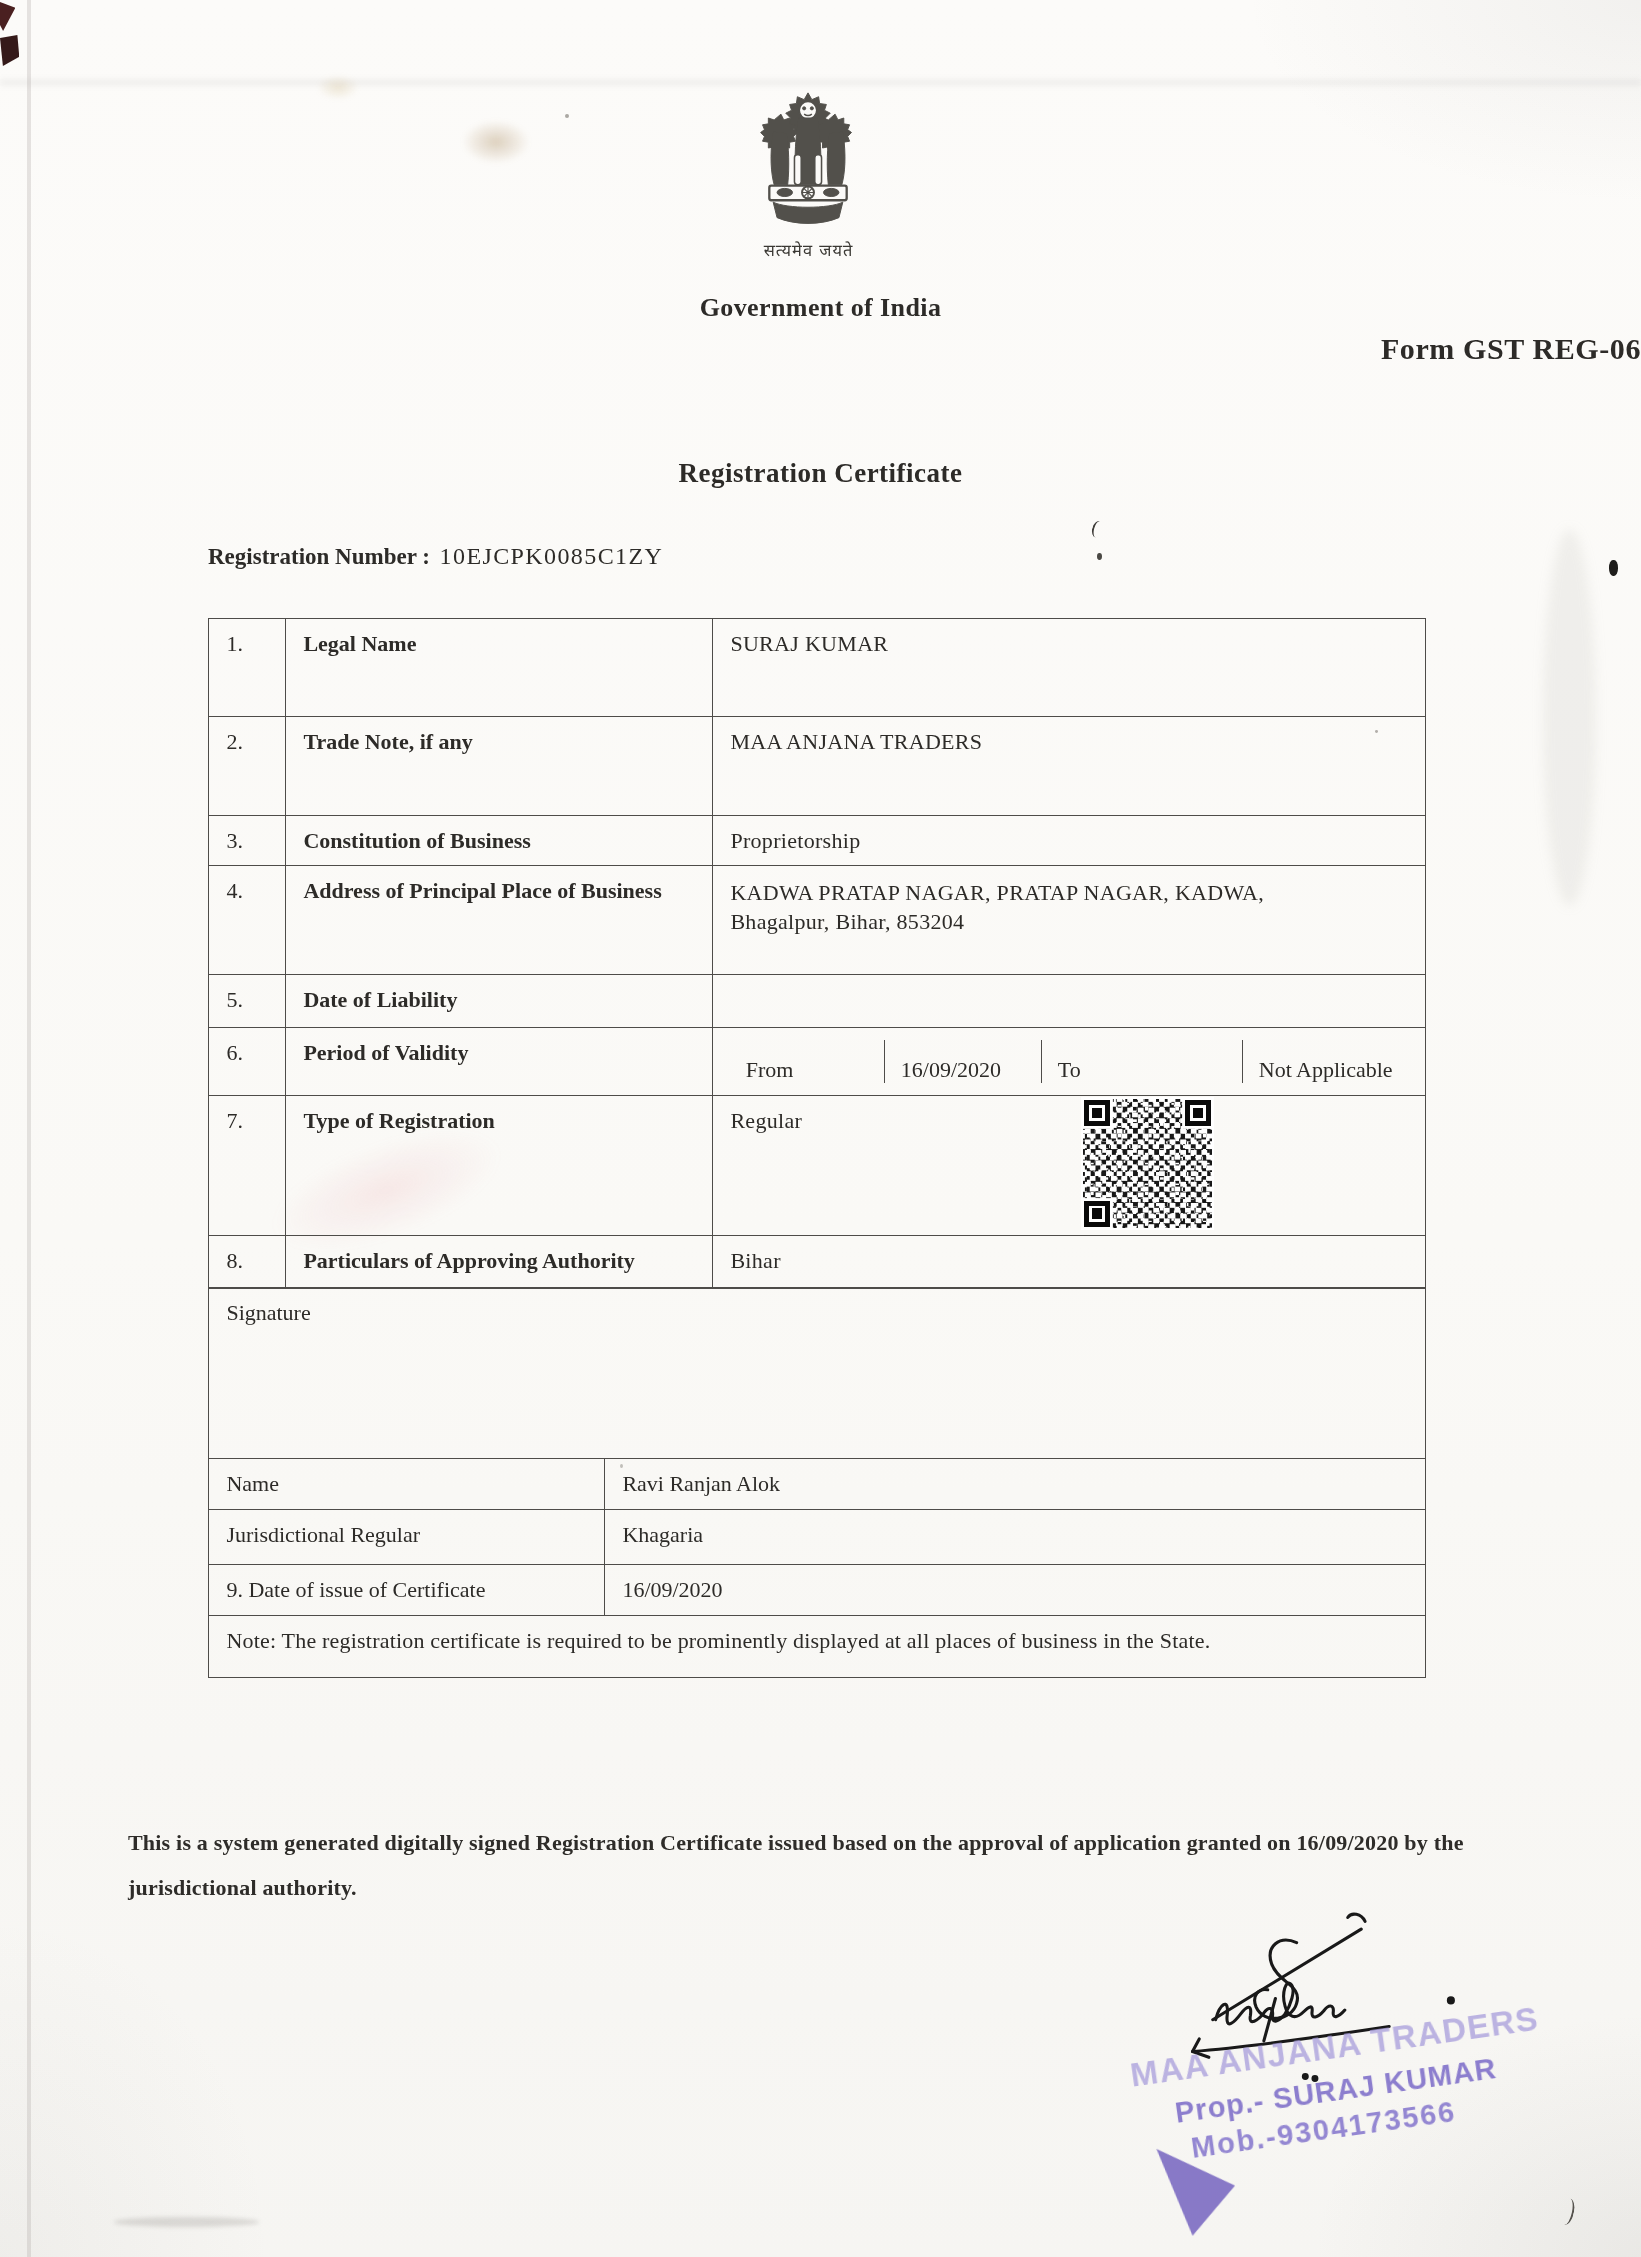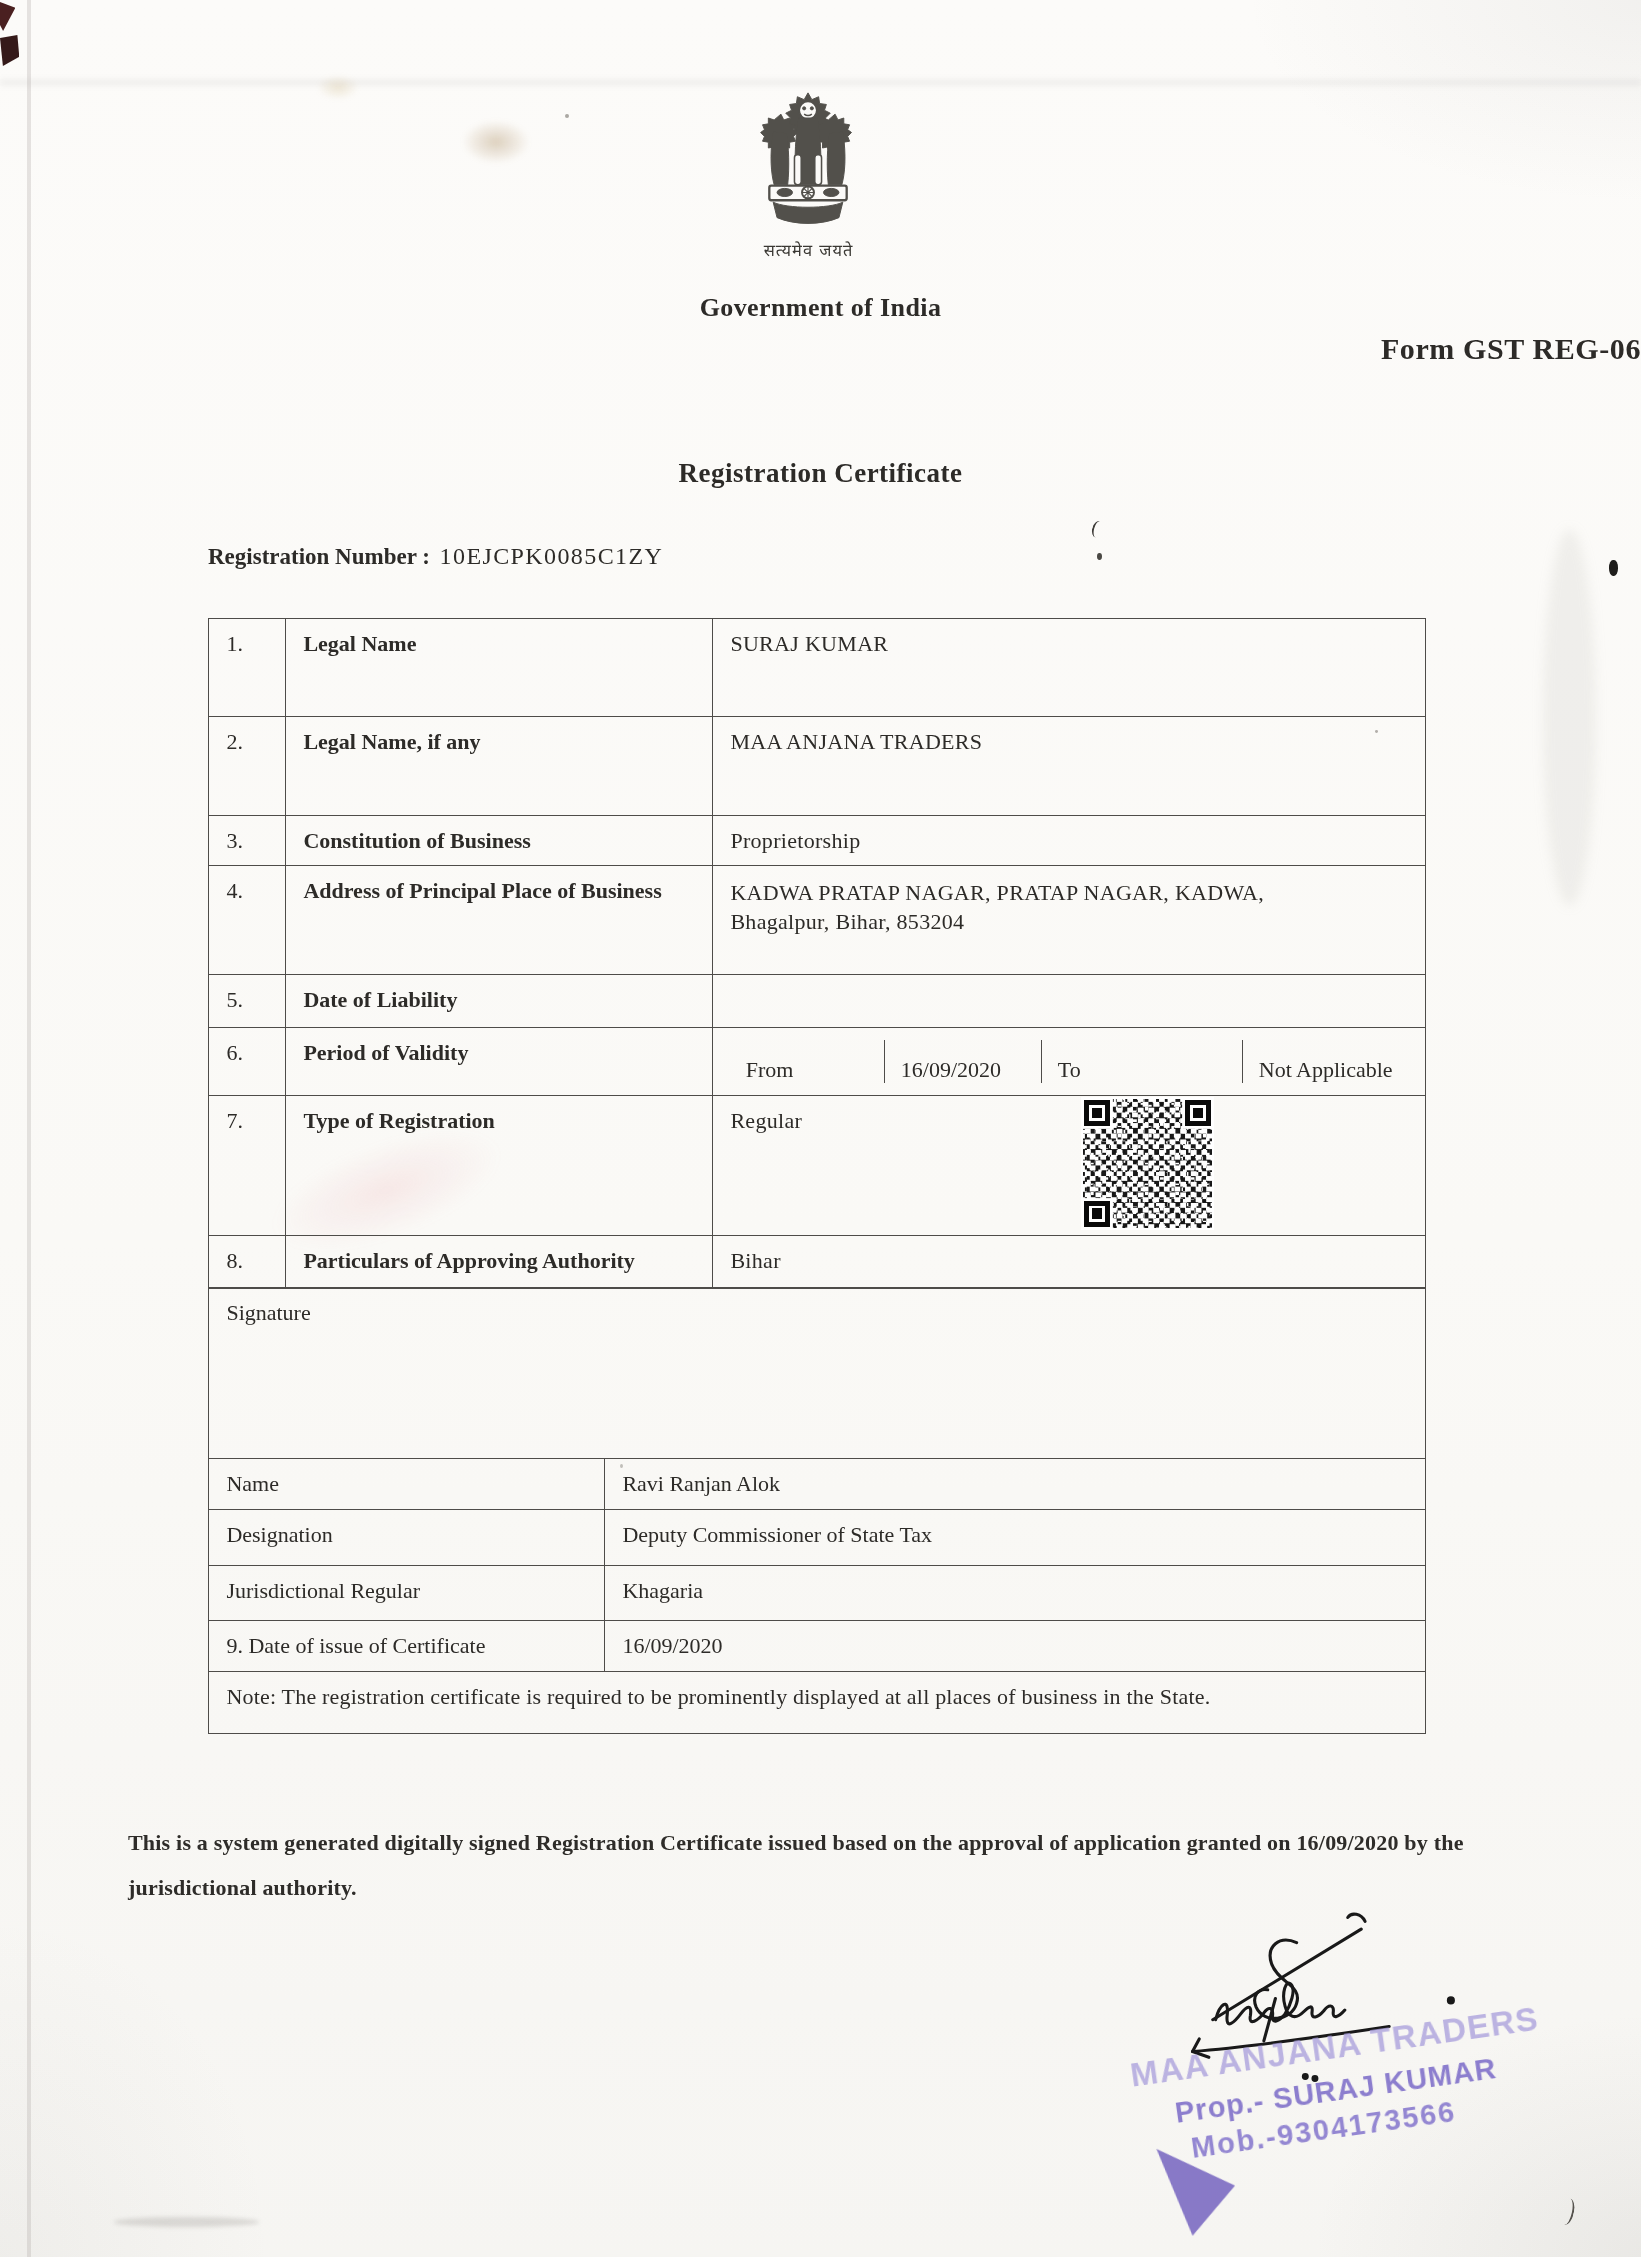--- a/index.html
+++ b/index.html
@@ -155,21 +155,21 @@
           <col>
         </colgroup>
       <tbody>
           <tr style="height:98px">
         <td>1.</td>
         <td class="lbl">Legal Name</td>
         <td class="val">SURAJ KUMAR</td>
       </tr>
       <tr style="height:99px">
         <td>2.</td>
-        <td class="lbl">Legal Name, if any</td>
+        <td class="lbl">Trade Note, if any</td>
         <td class="val">MAA ANJANA TRADERS</td>
       </tr>
       <tr style="height:50px">
         <td>3.</td>
         <td class="lbl">Constitution of Business</td>
         <td class="val">Proprietorship</td>
       </tr>
       <tr style="height:109px">
         <td>4.</td>
         <td class="lbl">Address of Principal Place of Business</td>
@@ -219,24 +219,20 @@
           <col style="width:396px">
           <col>
         </colgroup>
       <tbody>
           <tr style="height:171px">
         <td colspan="2" class="sigcell">Signature</td>
       </tr>
       <tr style="height:51px">
         <td class="olbl">Name</td>
         <td class="oval">Ravi Ranjan Alok</td>
-      </tr>
-      <tr style="height:56px">
-        <td class="olbl">Designation</td>
-        <td class="oval">Deputy Commissioner of State Tax</td>
       </tr>
       <tr style="height:55px">
         <td class="olbl">Jurisdictional Regular</td>
         <td class="oval">Khagaria</td>
       </tr>
       <tr style="height:51px">
         <td class="olbl">9. Date of issue of Certificate</td>
         <td class="oval">16/09/2020</td>
       </tr>
       <tr style="height:62px">

